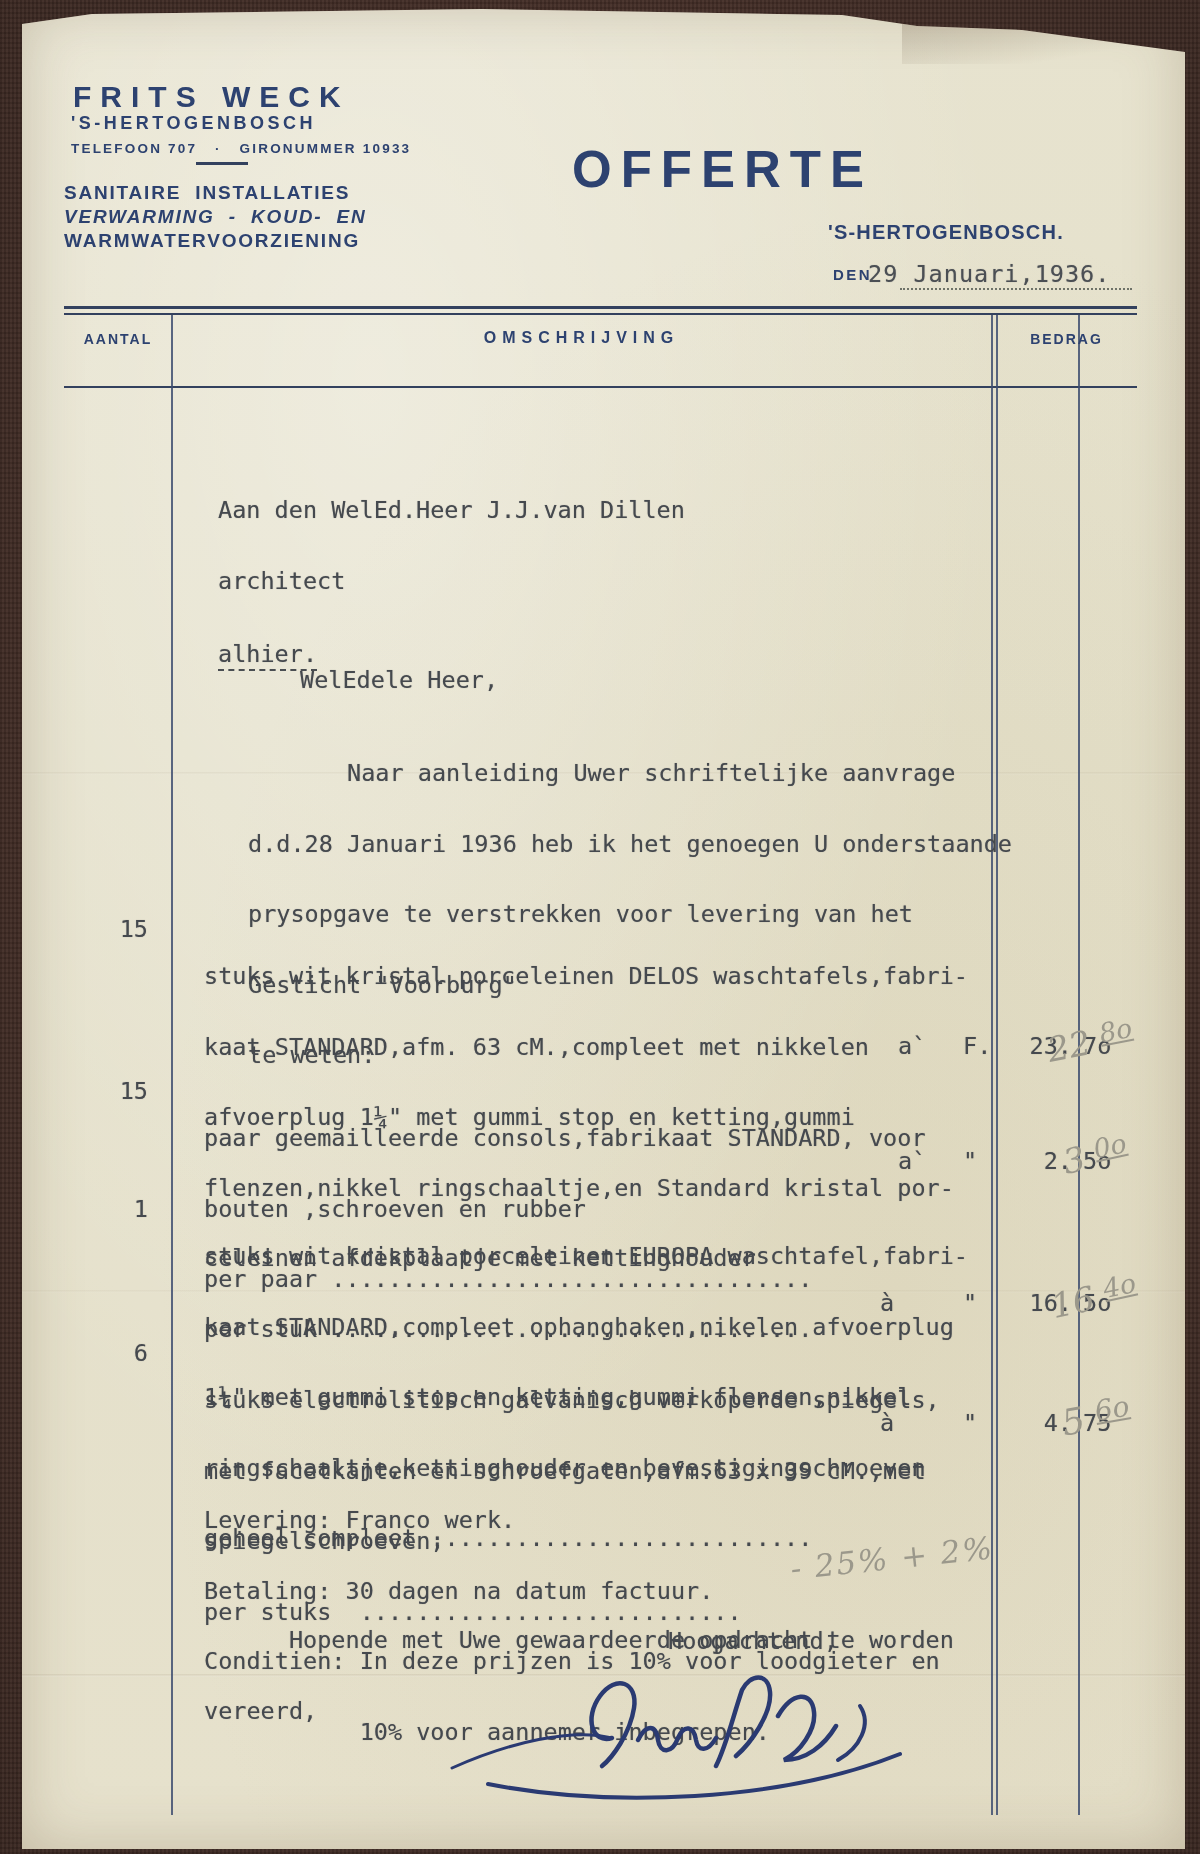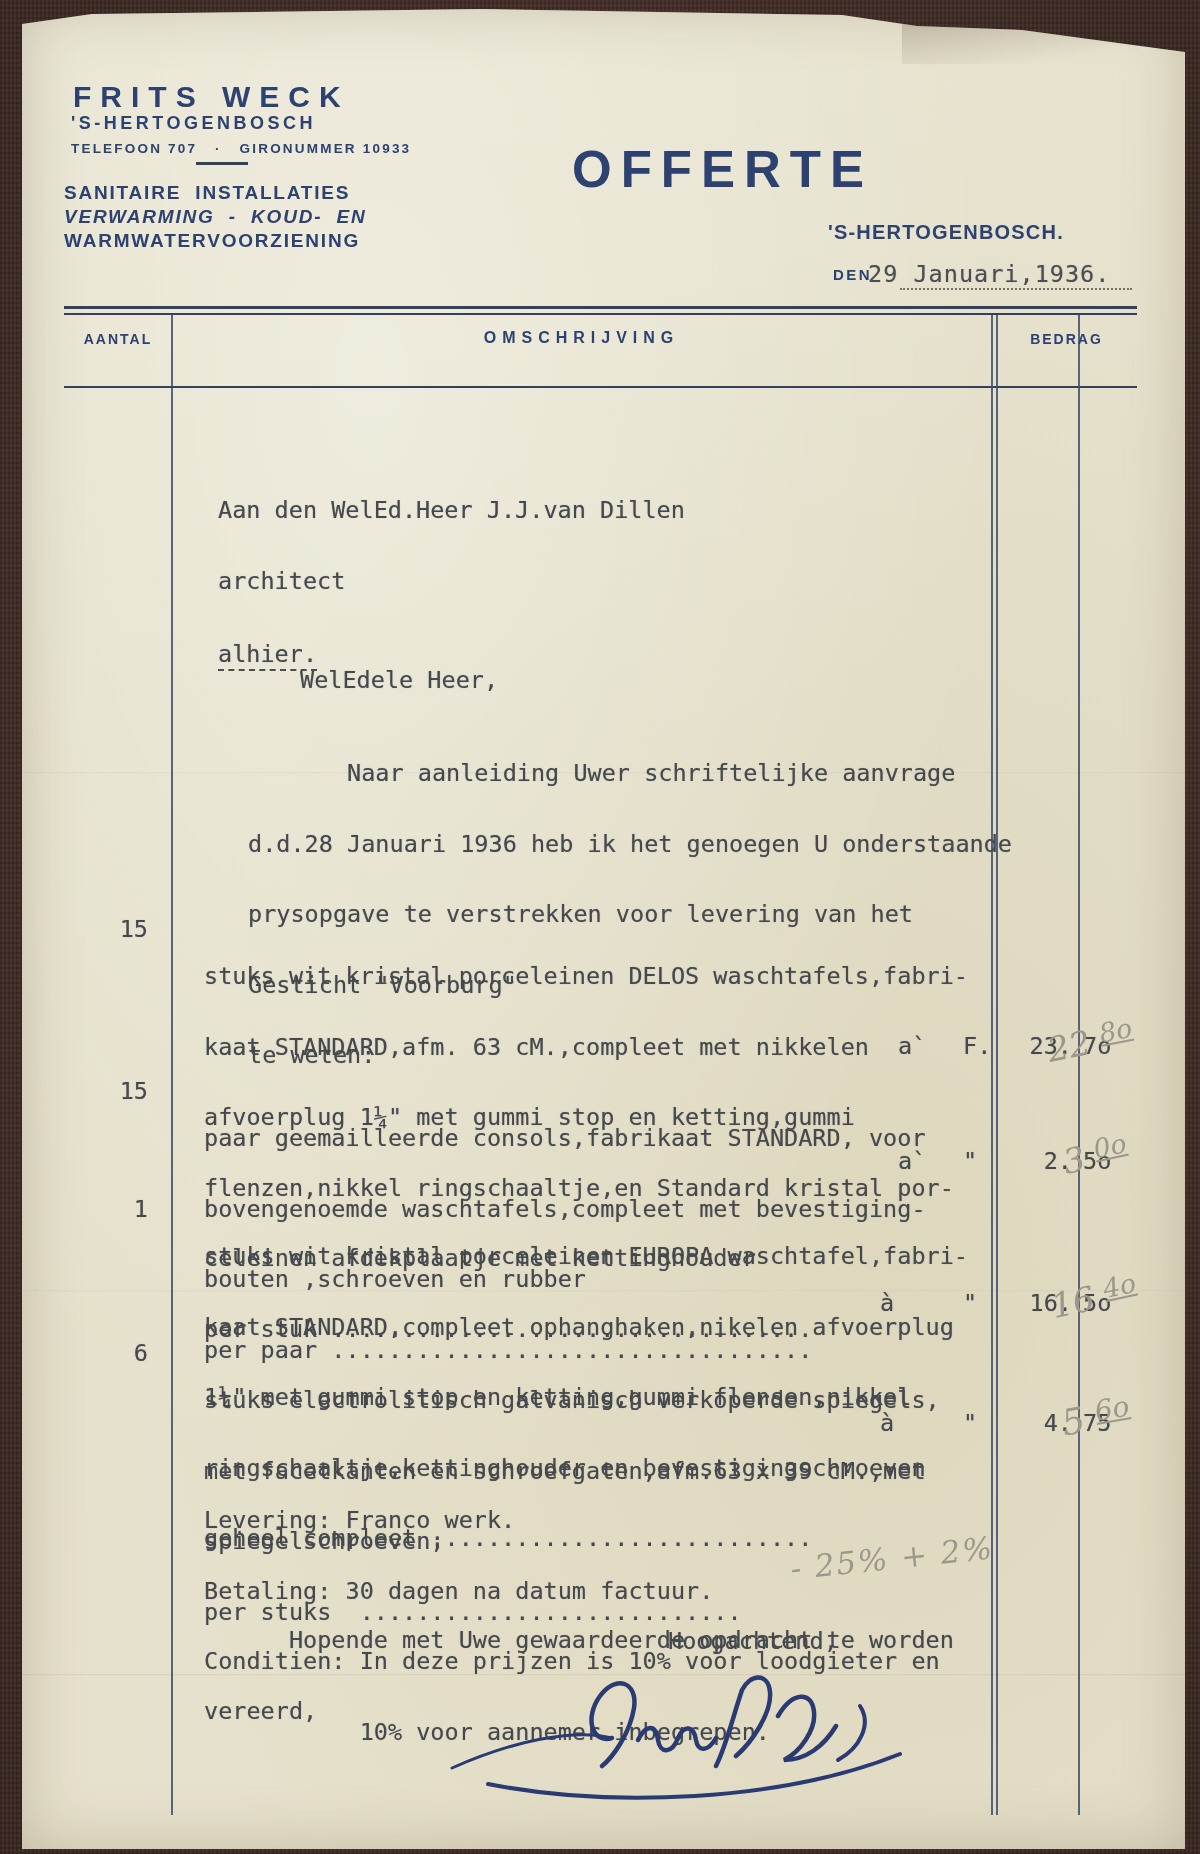--- a/index.html
+++ b/index.html
@@ -99,21 +99,20 @@
   <div class="typed" style="left:963px;top:1035px;">F.</div>
   <div class="typed" style="left:1000px;top:1035px;width:72px;text-align:right;">23.</div>
   <div class="typed" style="left:1083px;top:1035px;">7o</div>
   <div class="pencil" style="left:1004px;top:986px;font-size:34px;transform:rotate(-11deg);">
     <span>22</span> <span class="sup">8o</span>
   </div>
 
   <div class="typed" style="left:60px;top:1080px;width:88px;text-align:right;">15</div>
   <div class="typed" style="left:204px;top:1080px;">
     <div class="typedline">paar geemailleerde consols,fabrikaat STANDARD, voor</div>
-    <div class="typedline">bovengenoemde waschtafels,compleet met bevestiging-</div>
     <div class="typedline">bouten ,schroeven en rubber</div>
     <div class="typedline">per paar ..................................</div>
   </div>
   <div class="typed" style="left:898px;top:1150px;">a`</div>
   <div class="typed" style="left:963px;top:1150px;">"</div>
   <div class="typed" style="left:1000px;top:1150px;width:72px;text-align:right;">2.</div>
   <div class="typed" style="left:1083px;top:1150px;">5o</div>
   <div class="pencil" style="left:1020px;top:1100px;font-size:34px;transform:rotate(-12deg);">
     <span>3</span> <span class="sup">0o</span>
   </div>

